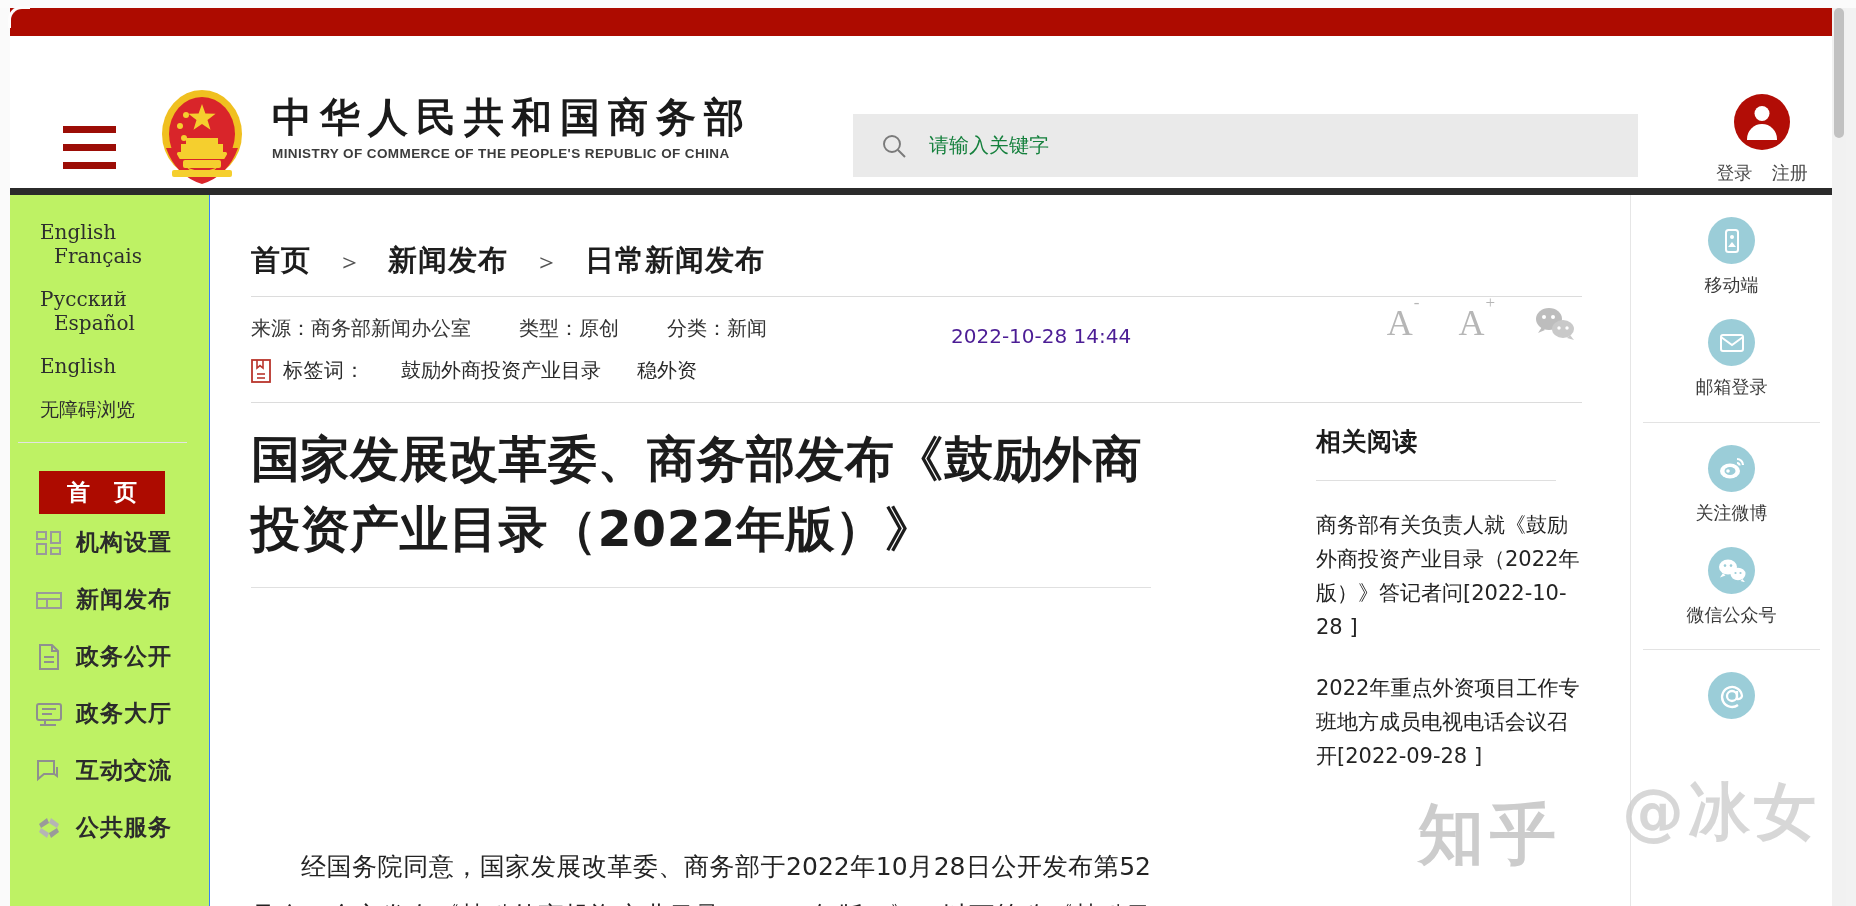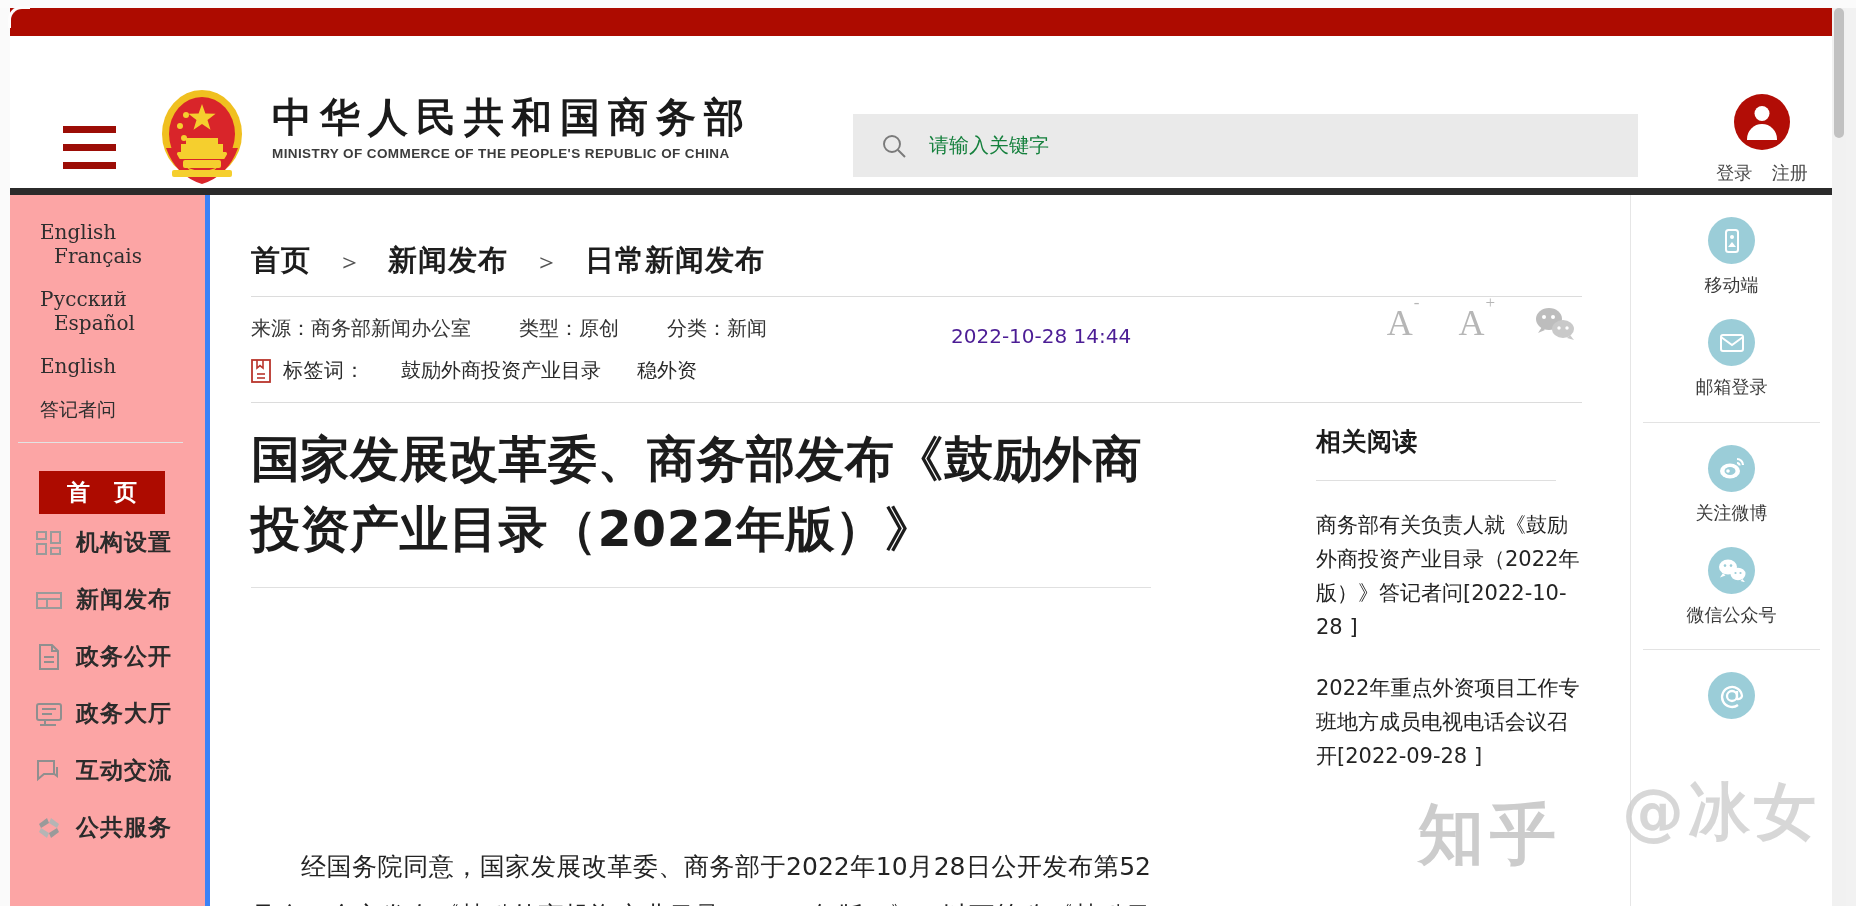--- a/index.html
+++ b/index.html
@@ -78,21 +78,21 @@
   .account .links { margin-top:11px; font-size:18px; color:#4a4a4a;
       font-family:"DejaVu Sans","Liberation Sans",sans-serif; }
   .account .links span { cursor:pointer; }
   .account .links span + span { margin-left:14px; }
 
   .header-rule { position:absolute; left:10px; top:188px; width:1822px; height:7px; background:#2b2b2b; z-index:11;}
 
   
   .leftrail {
     position:absolute; left:10px; top:195px; width:200px; height:711px;
-    background:#fca5a5; border-right:5px solid #3b82f6; z-index:9;
+    background:#bef264; border-right:1px solid #3b82f6; z-index:9;
   }
   .langs { padding:25px 0 0 30px; }
   .langs .row { font-size:20px; color:#2e2e2e; margin-bottom:19px;
                 font-family:"DejaVu Serif","Liberation Serif",serif; }
   .langs .row span { cursor:pointer; }
   .langs .row span + span { margin-left:14px; }
   .langs .row.cn { font-family:"DejaVu Sans","Liberation Sans",sans-serif; font-size:19px; }
   .rail-sep { margin:6px 22px 0 8px; height:1px; background:#e3e3e3; }
 
   .homebtn {
@@ -242,21 +242,21 @@
         <span>Français</span>
       </div>
       <div class="row">
         <span>Русский</span>
         <span>Español</span>
       </div>
       <div class="row">
         <span>English</span>
       </div>
       <div class="row cn">
-        <span>答记者问</span>
+        <span>无障碍浏览</span>
       </div>
     </div>
     <div class="rail-sep"></div>
 
     <div class="homebtn">首 页</div>
 
     <div class="navitem">
       <svg class="ico" viewBox="0 0 28 28">
         <rect x="2" y="3" width="9" height="7" fill="none" stroke="#9a9a9a" stroke-width="2"></rect>
         <rect x="16" y="3" width="9" height="11" fill="none" stroke="#9a9a9a" stroke-width="2"></rect>

